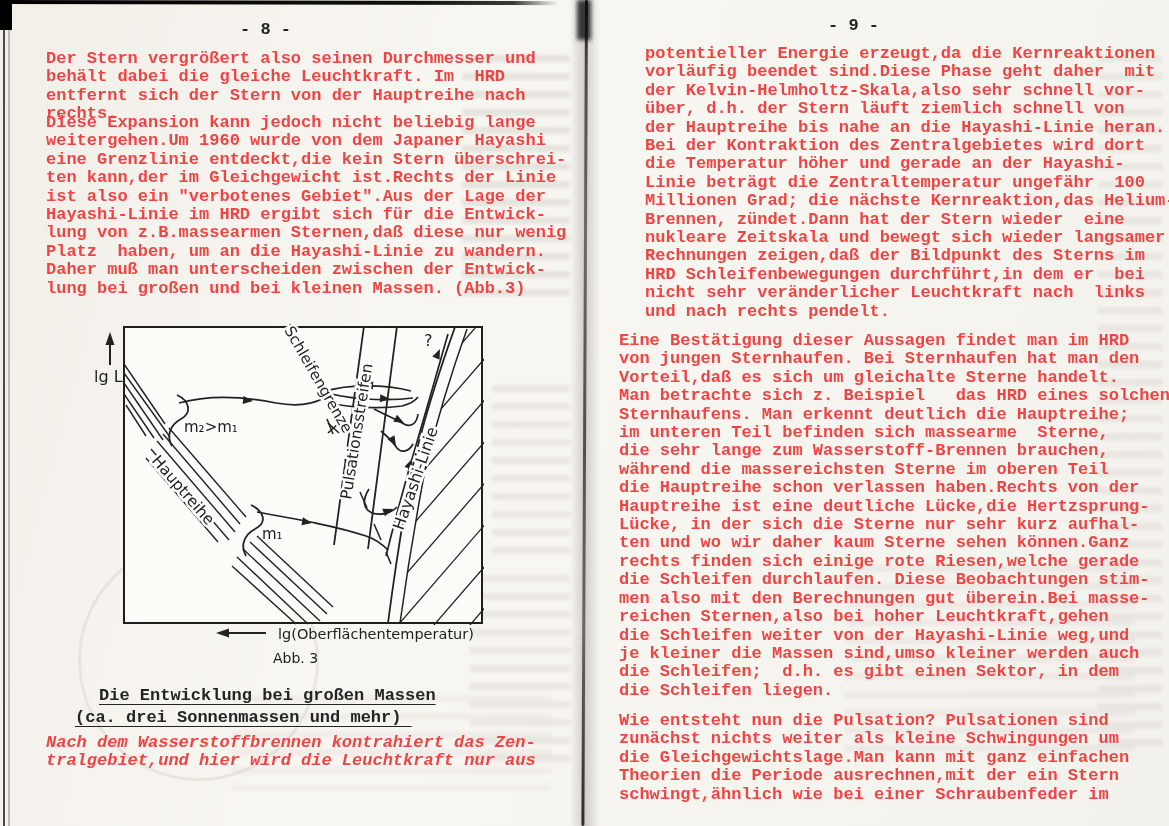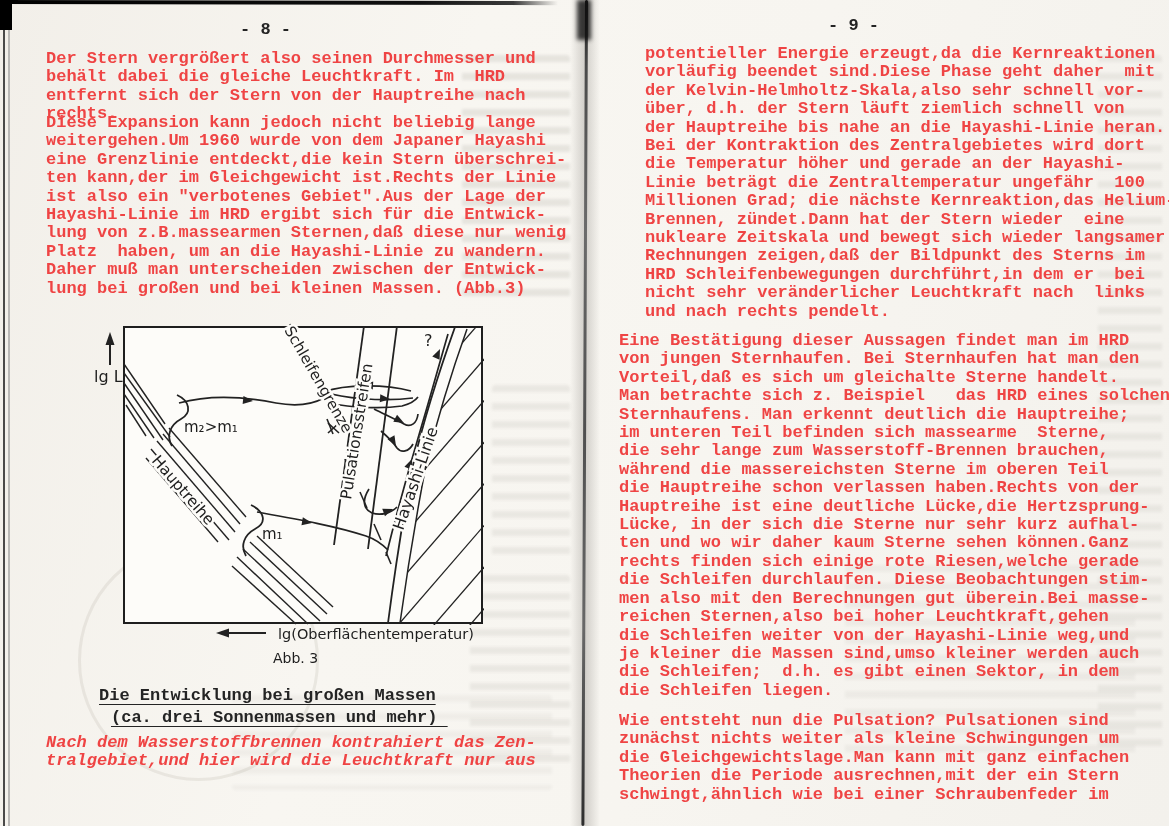--- a/index.html
+++ b/index.html
@@ -191,21 +191,21 @@
   <text class="halo" transform="translate(284,330) rotate(60)" font-size="15">Schleifengrenze</text>
   <text class="halo" transform="translate(351,500) rotate(-81)" font-size="15.5">Pulsationsstreifen</text>
   <text class="halo" transform="translate(403,531) rotate(-71)" font-size="16">Hayashi-Linie</text>
 
   <text x="184" y="432" font-size="15">m₂&gt;m₁</text>
   <text x="262" y="539" font-size="15">m₁</text>
   <text x="424" y="346" font-size="16">?</text>
 </svg>
 
 <div class="heading" style="left:63px;top:685px;margin-left:36px;">Die Entwicklung bei großen Massen</div>
-<div class="heading" style="left:75px;top:707px;margin-left:36px;">(ca. drei Sonnenmassen und mehr) </div>
+<div class="heading" style="left:75px;top:707px;">(ca. drei Sonnenmassen und mehr) </div>
 <div class="tw" style="left:46px;top:734px;font-style:italic;">Nach dem Wasserstoffbrennen kontrahiert das Zen-
 tralgebiet,und hier wird die Leuchtkraft nur aus</div>
 
 <div class="pagenum" style="left:828px;top:16px;">- 9 -</div>
 <div class="tw" style="left:645px;top:45px;">potentieller Energie erzeugt,da die Kernreaktionen
 vorläufig beendet sind.Diese Phase geht daher  mit
 der Kelvin-Helmholtz-Skala,also sehr schnell vor-
 über, d.h. der Stern läuft ziemlich schnell von
 der Hauptreihe bis nahe an die Hayashi-Linie heran.
 Bei der Kontraktion des Zentralgebietes wird dort

